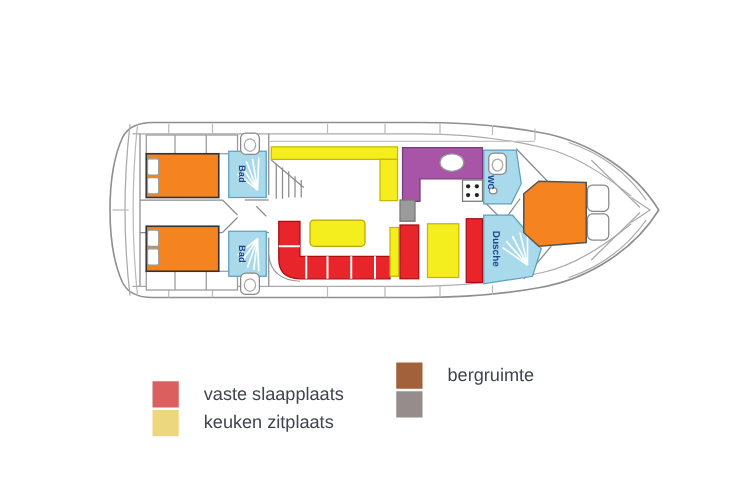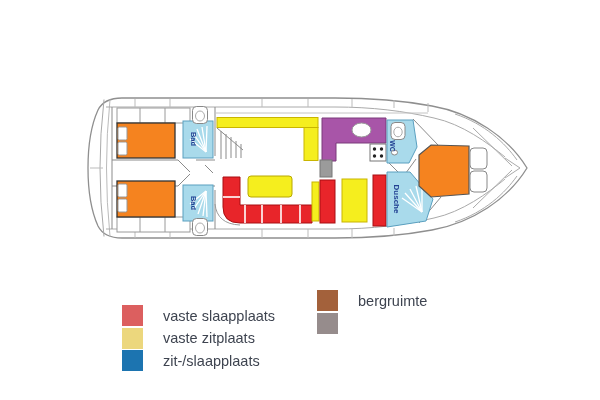--- a/index.html
+++ b/index.html
@@ -198,25 +198,21 @@
     </g>
   </svg>
 
   <div class="legend-col" style="left:122px;top:305px;">
     <div class="legend-row">
       <div class="swatch" style="background-color: rgb(220, 95, 95);"></div>
       <div class="legend-label">vaste slaapplaats</div>
     </div>
     <div class="legend-row">
       <div class="swatch" style="background-color: rgb(236, 215, 125);"></div>
-      <div class="legend-label">vaste zitplaats</div>
-    </div>
-    <div class="legend-row">
-      <div class="swatch" style="background-color: rgb(28, 116, 176);"></div>
-      <div class="legend-label">zit-/slaapplaats</div>
+      <div class="legend-label">keuken zitplaats</div>
     </div>
   </div>
 
   <div class="legend-col" style="left:317px;top:290px;">
     <div class="legend-row">
       <div class="swatch" style="background-color: rgb(163, 97, 59);"></div>
       <div class="legend-label">bergruimte</div>
     </div>
     <div class="legend-row">
       <div class="swatch" style="background-color: rgb(150, 140, 140);"></div>

